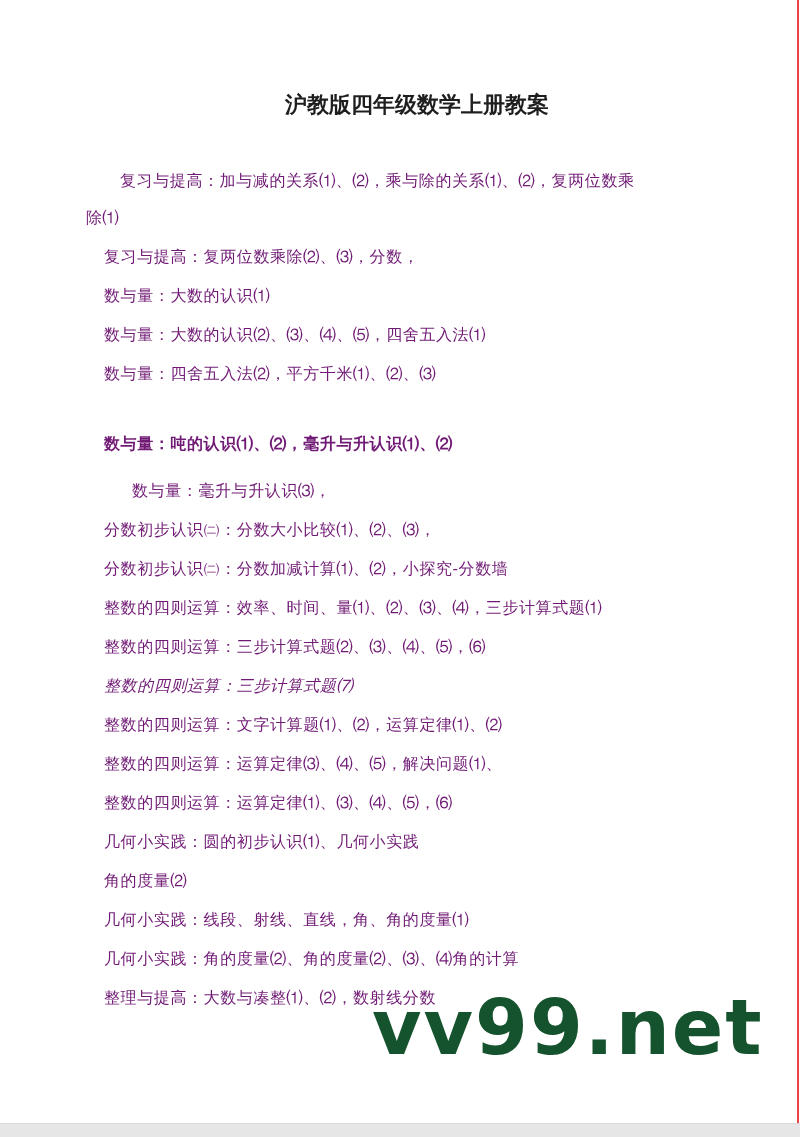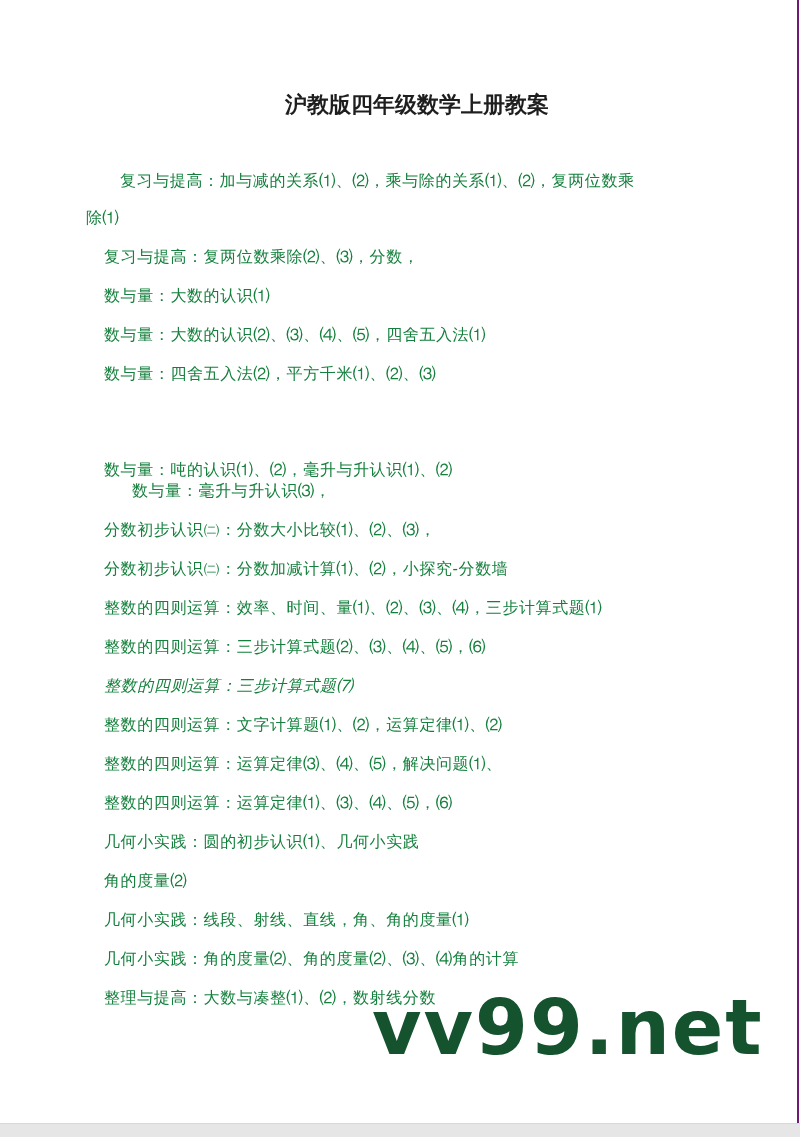--- a/index.html
+++ b/index.html
@@ -15,21 +15,21 @@
     font-family: "DejaVu Serif", "Liberation Serif", serif;
     color: #2a2a2a;
   }
   .page {
     position: absolute;
     left: 0;
     top: 0;
     width: 797px;
     height: 1123px;
     background: #ffffff;
-    border-right: 2px solid #701a75;
+    border-right: 2px solid #ef4444;
   }
   .bottom-band {
     position: absolute;
     left: 0;
     top: 1123px;
     width: 800px;
     height: 14px;
     background: #e6e6e6;
     border-top: 1px solid #d8d8d8;
   }
@@ -46,21 +46,21 @@
     color: #1e1e1e;
     padding-left: 34px;
     box-sizing: border-box;
   }
   .line {
     position: absolute;
     left: 104px;
     font-size: 16px;
     line-height: 20px;
     white-space: nowrap;
-    color: #15803d;
+    color: #701a75;
     letter-spacing: 0.6px;
   }
   .line.first {
     left: 120px;
   }
   .line.wrap {
     left: 86px;
   }
   .watermark {
     position: absolute;
@@ -82,21 +82,21 @@
   <div class="title">沪教版四年级数学上册教案</div>
 
   <div class="line first" style="top:171px;">复习与提高：加与减的关系⑴、⑵，乘与除的关系⑴、⑵，复两位数乘</div>
   <div class="line wrap" style="top:208px;">除⑴</div>
 
   <div class="line" style="top:247px;">复习与提高：复两位数乘除⑵、⑶，分数，</div>
   <div class="line" style="top:286px;">数与量：大数的认识⑴</div>
   <div class="line" style="top:325px;">数与量：大数的认识⑵、⑶、⑷、⑸，四舍五入法⑴</div>
   <div class="line" style="top:364px;">数与量：四舍五入法⑵，平方千米⑴、⑵、⑶</div>
 
-  <div class="line" style="top:460px;">数与量：吨的认识⑴、⑵，毫升与升认识⑴、⑵</div>
+  <div class="line" style="top:434px;font-weight:bold;">数与量：吨的认识⑴、⑵，毫升与升认识⑴、⑵</div>
   <div class="line" style="top:481px;margin-left:28px;">数与量：毫升与升认识⑶，</div>
   <div class="line" style="top:520px;">分数初步认识㈡：分数大小比较⑴、⑵、⑶，</div>
   <div class="line" style="top:559px;">分数初步认识㈡：分数加减计算⑴、⑵，小探究-分数墙</div>
   <div class="line" style="top:598px;">整数的四则运算：效率、时间、量⑴、⑵、⑶、⑷，三步计算式题⑴</div>
   <div class="line" style="top:637px;">整数的四则运算：三步计算式题⑵、⑶、⑷、⑸，⑹</div>
   <div class="line" style="top:676px;font-style:italic;">整数的四则运算：三步计算式题⑺</div>
   <div class="line" style="top:715px;">整数的四则运算：文字计算题⑴、⑵，运算定律⑴、⑵</div>
   <div class="line" style="top:754px;">整数的四则运算：运算定律⑶、⑷、⑸，解决问题⑴、</div>
   <div class="line" style="top:793px;">整数的四则运算：运算定律⑴、⑶、⑷、⑸，⑹</div>
   <div class="line" style="top:832px;">几何小实践：圆的初步认识⑴、几何小实践</div>

